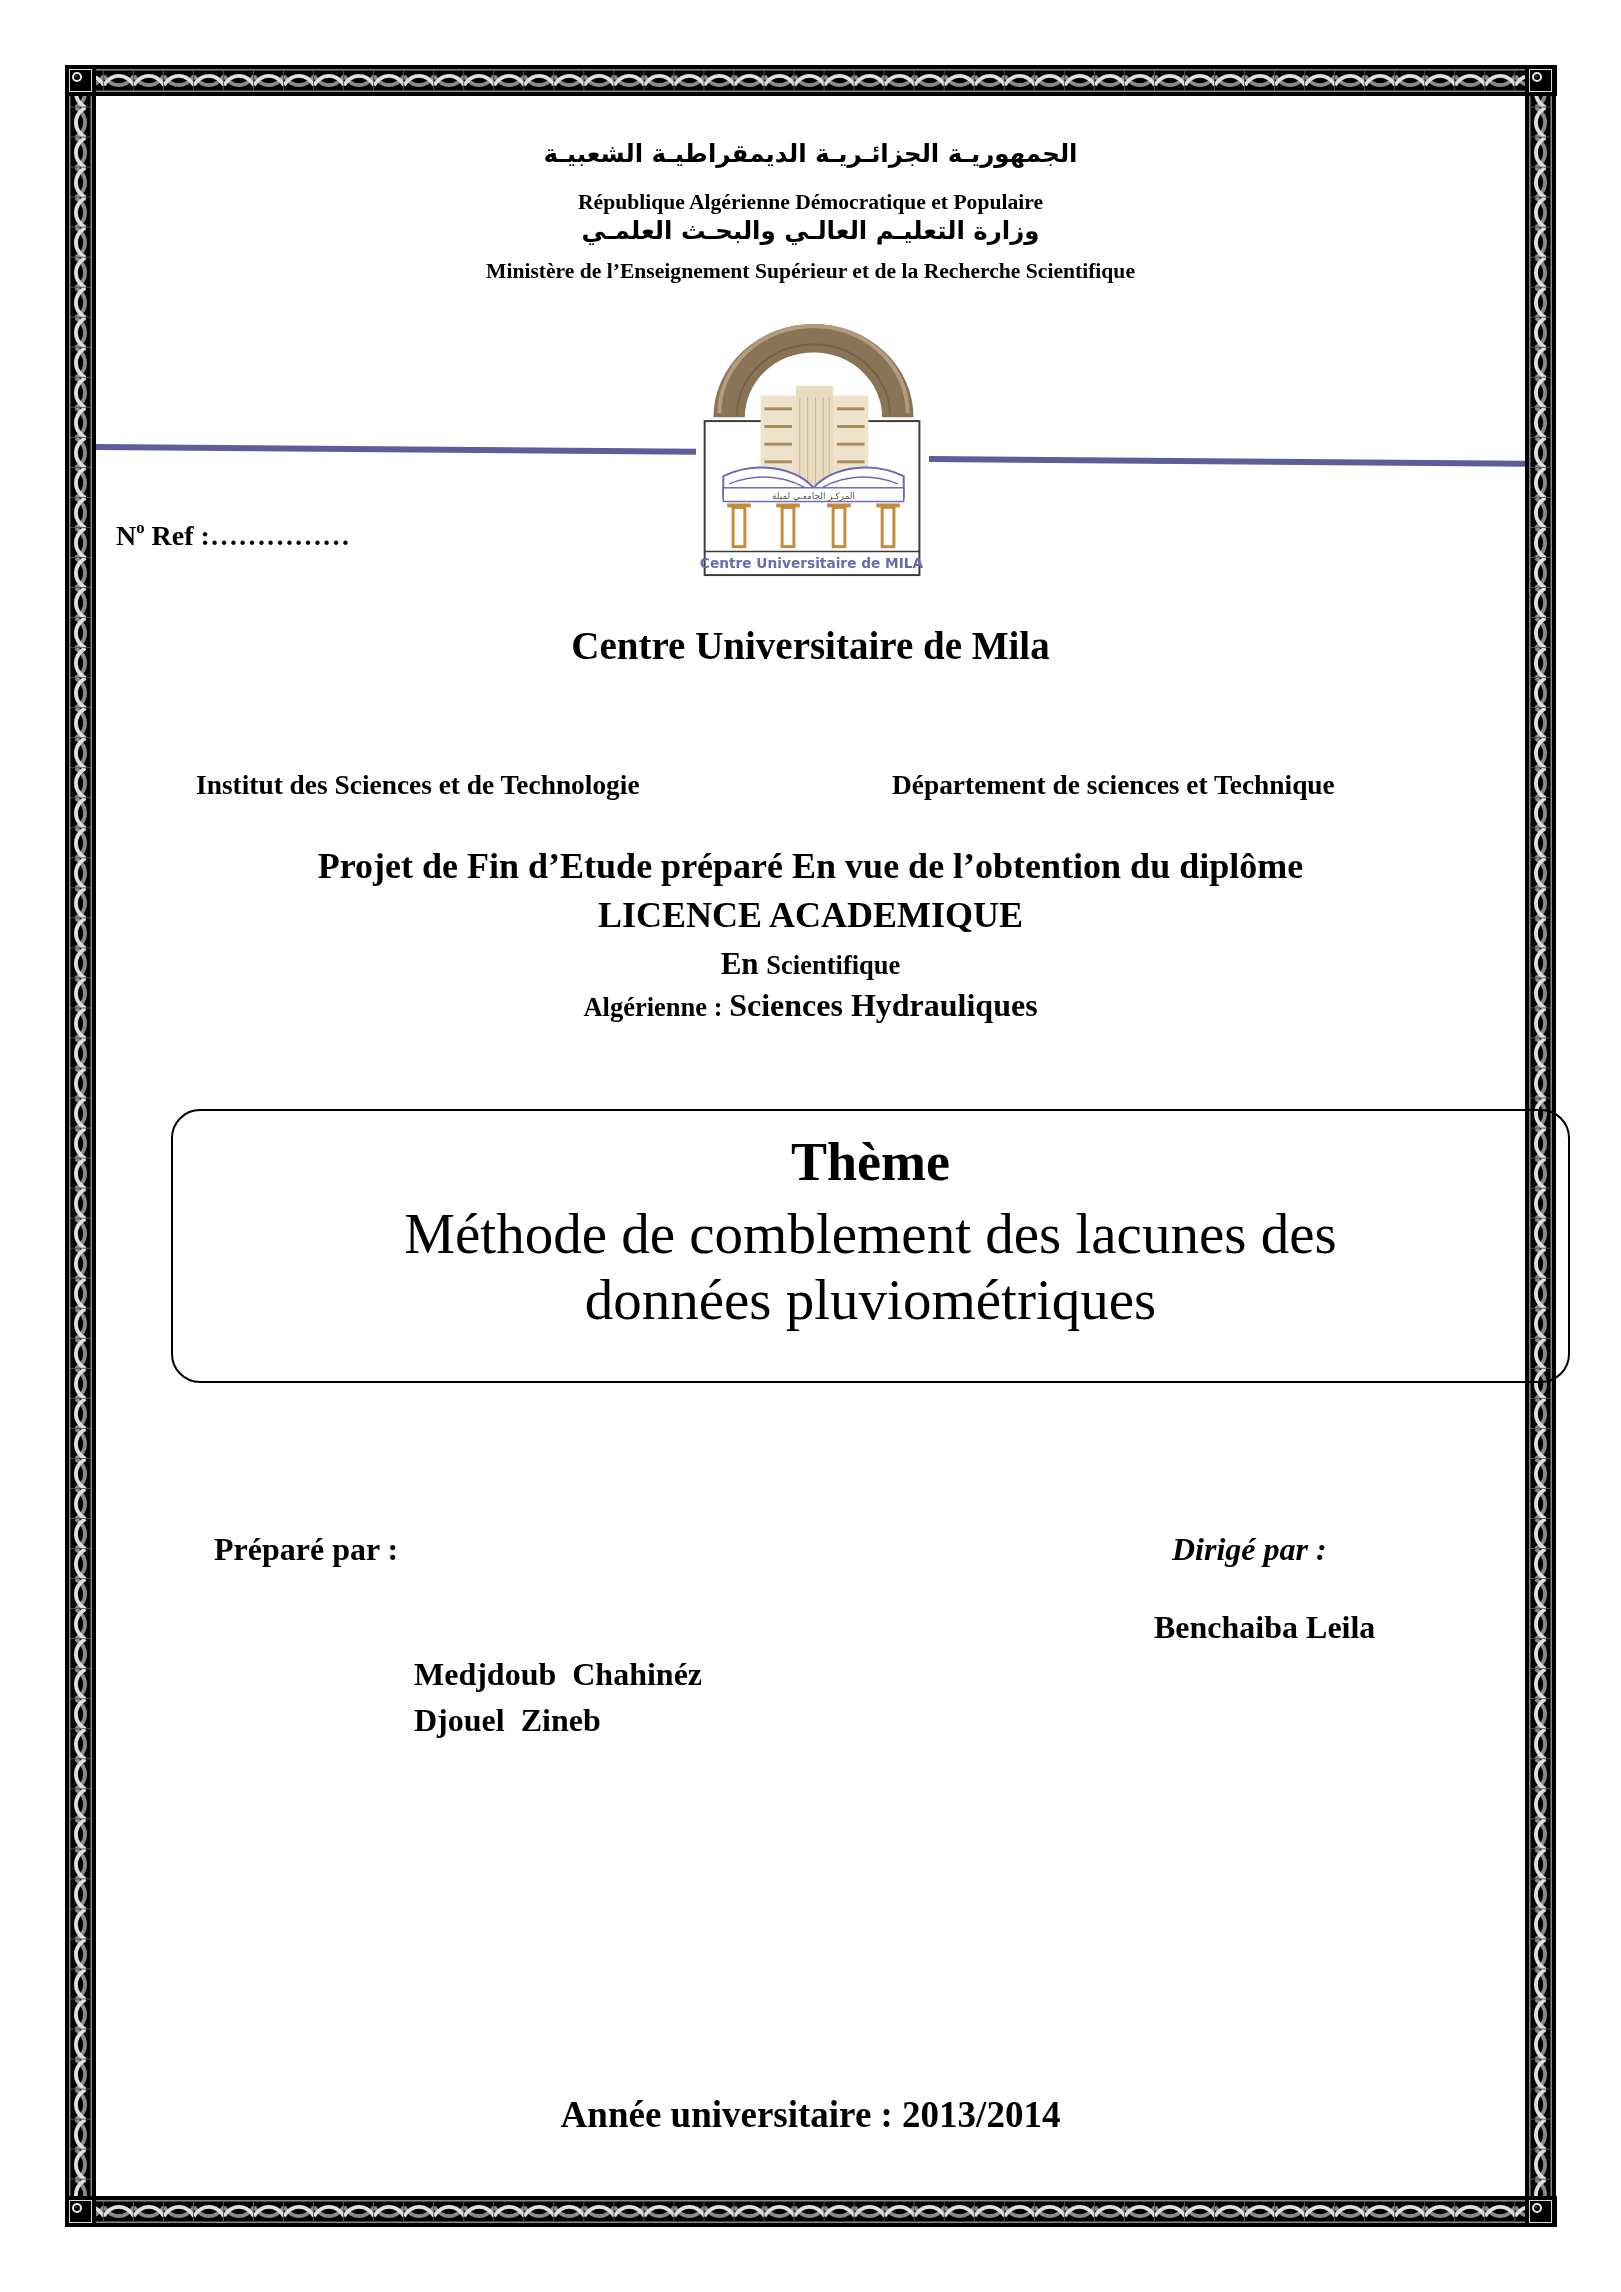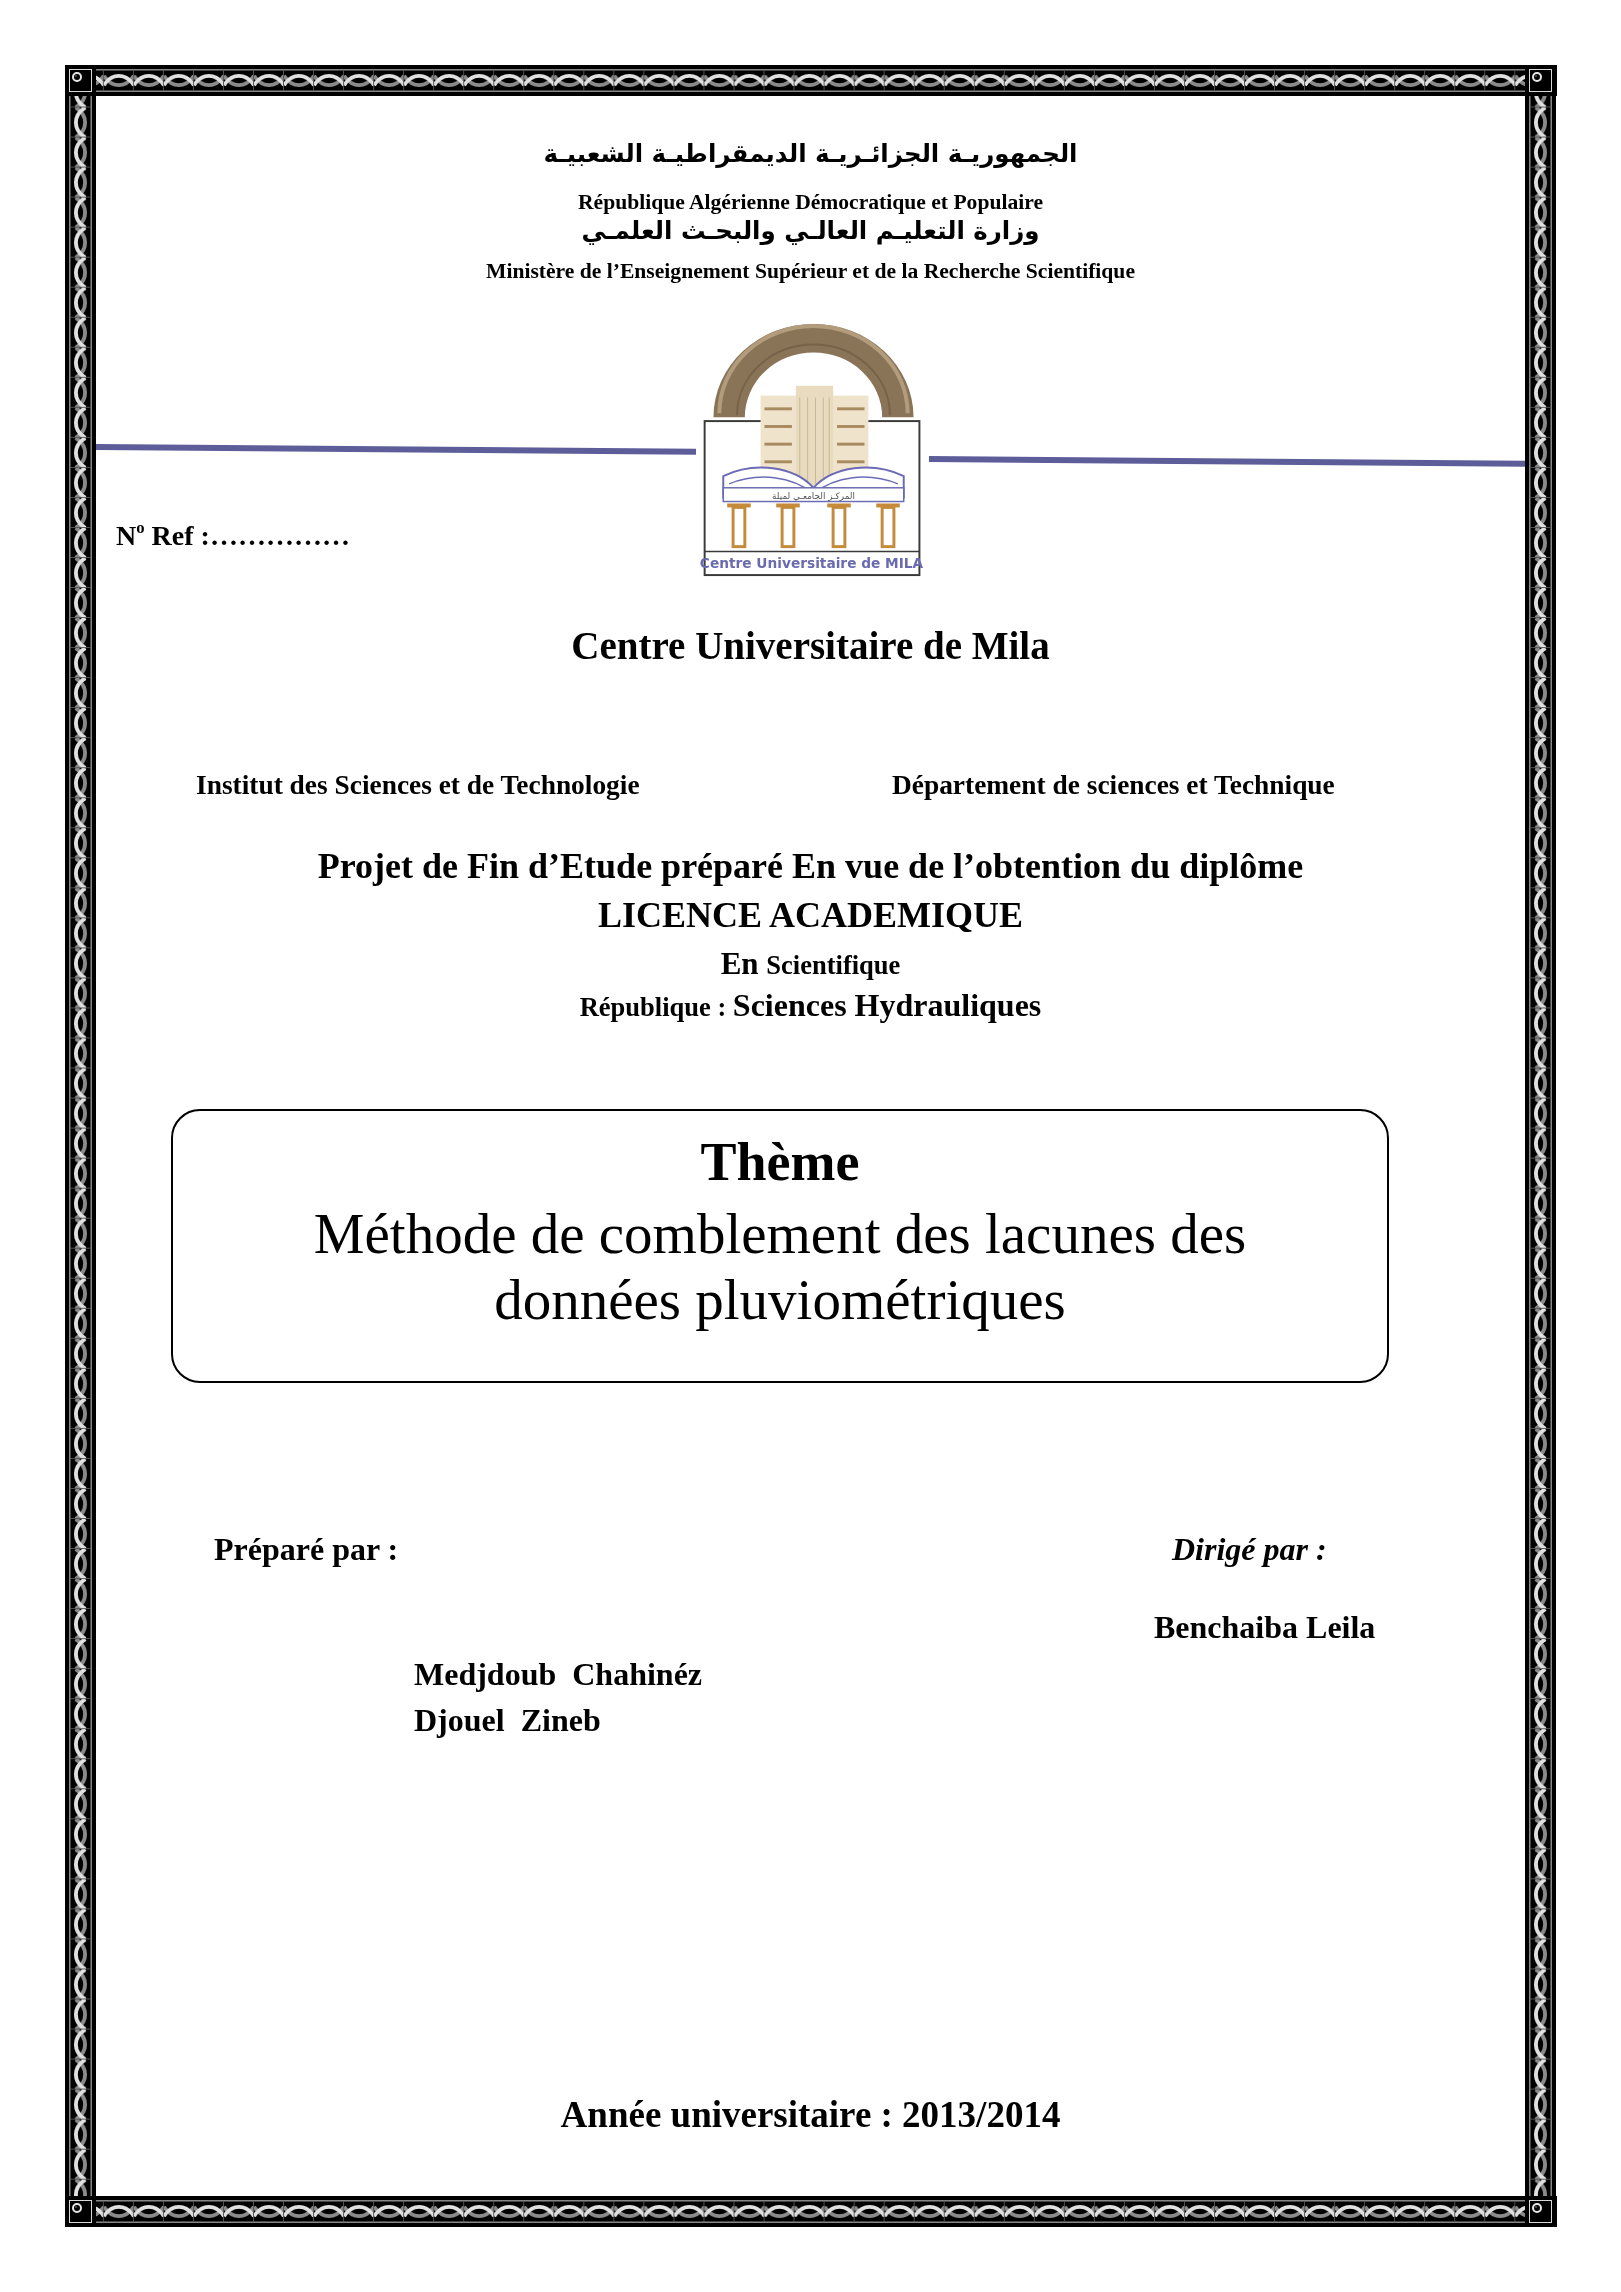--- a/index.html
+++ b/index.html
@@ -50,21 +50,21 @@
   .dept { position:absolute; top:770px; left:892px; font-size:27.4px; font-weight:bold; }
 
   .proj  { top:845px;  font-size:36px; }
   .lic   { top:894px;  font-size:36px; }
   .en    { top:946px;  font-size:31px; }
   .en .small { font-size:26.5px; }
   .spec  { top:987px; font-size:26.5px; }
   .spec .big { font-size:32px; }
 
   
-  .theme-box { position:absolute; left:171px; top:1109px; width:1218px; height:274px;
+  .theme-box { position:absolute; left:171px; top:1109px; width:1399px; height:274px;
                border:2.5px solid #000; border-radius:29px; box-sizing:border-box; }
   .theme-label { position:absolute; left:0; width:100%; top:19.6px; text-align:center;
                  font-size:54px; font-weight:bold; }
   .theme-title { position:absolute; left:0; width:100%; top:90px; text-align:center;
                  font-size:57px; font-weight:normal; line-height:66px; }
 
   
   .prep-label { position:absolute; left:214px; top:1531px; font-size:32px; font-weight:bold; }
   .dir-label  { position:absolute; left:1172px;top:1531px; font-size:32px; font-weight:bold;font-style:italic; }
   .sup-name   { position:absolute; left:1154px;top:1609px; font-size:32px; font-weight:bold; }
@@ -196,21 +196,21 @@
 <div class="ref"><span>N</span><sup>o</sup><span> Ref :……………</span></div>
 
 <div class="txt uni">Centre Universitaire de Mila</div>
 
 <div class="inst">Institut des Sciences et de Technologie</div>
 <div class="dept">Département  de sciences et Technique</div>
 
 <div class="txt proj">Projet de Fin d’Etude  préparé En vue de l’obtention du diplôme</div>
 <div class="txt lic">LICENCE ACADEMIQUE</div>
 <div class="txt en"><span>En</span> <span class="small">Scientifique</span></div>
-<div class="txt spec"><span>République :</span> <span class="big">Sciences Hydrauliques</span></div>
+<div class="txt spec"><span>Algérienne :</span> <span class="big">Sciences Hydrauliques</span></div>
 
 <div class="theme-box">
   <div class="theme-label">Thème</div>
   <div class="theme-title">
     <div>Méthode de comblement des lacunes des</div>
     <div>données pluviométriques</div>
   </div>
 </div>
 
 <div class="prep-label">Préparé par :</div>

